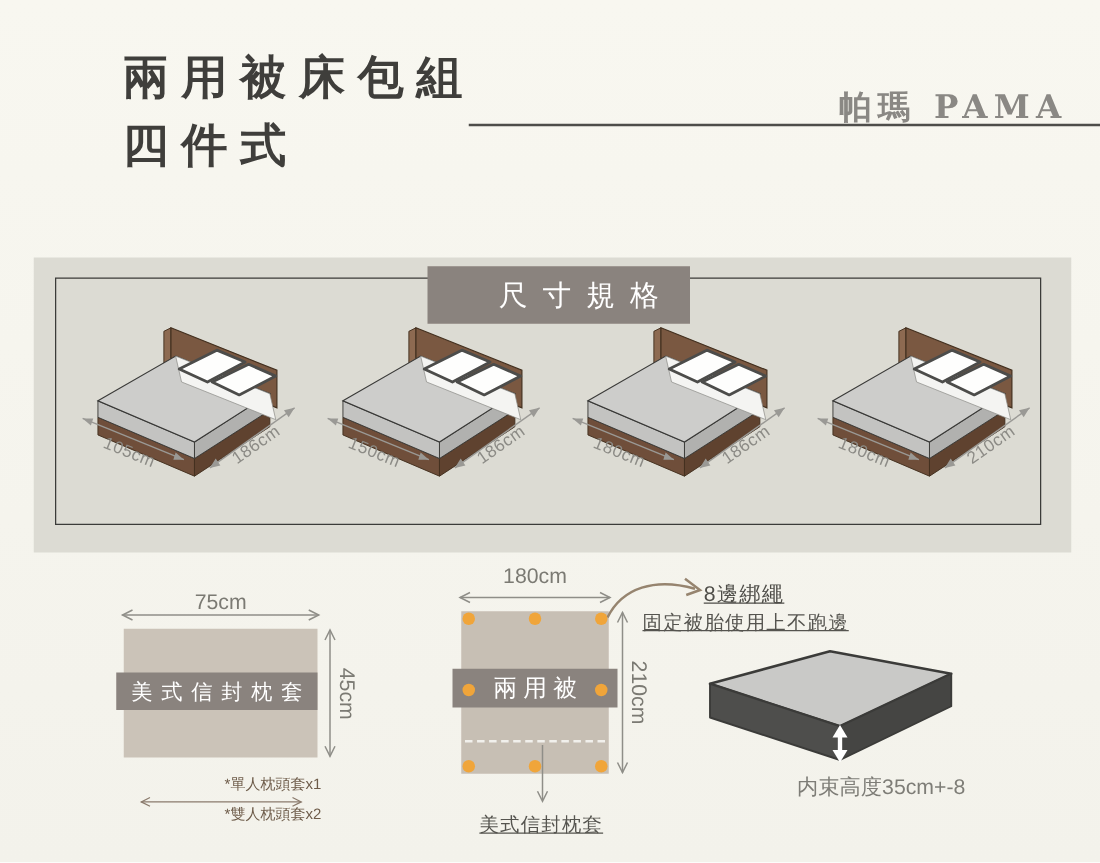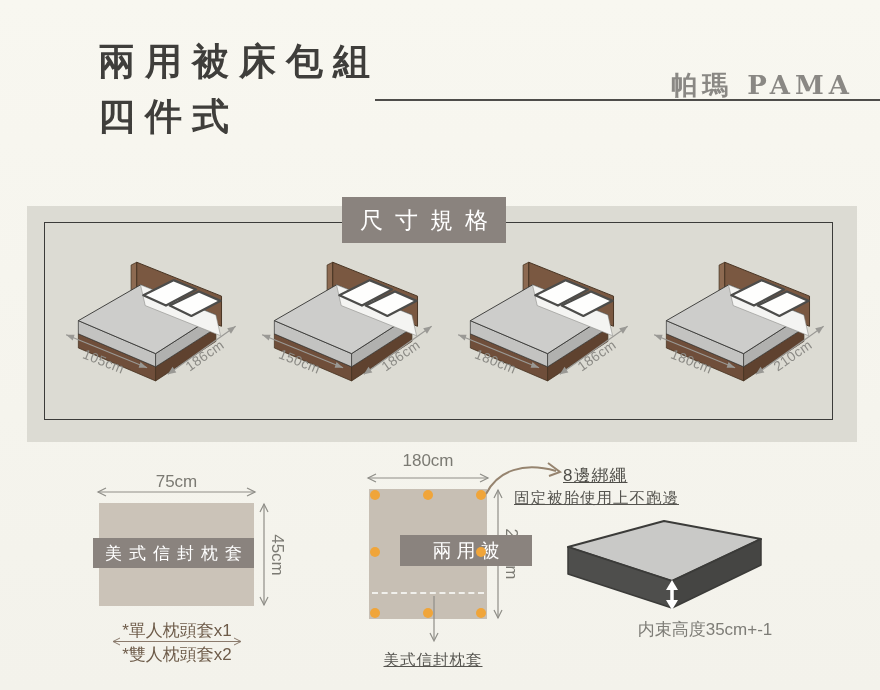--- a/index.html
+++ b/index.html
@@ -24,39 +24,39 @@
     color:#8a8884;white-space:nowrap;
   }
   .divider{
     position:absolute;left:375px;top:99px;width:505px;height:2px;
     background:#4e4d4a;
   }
   
   .panel{position:absolute;left:27px;top:206px;width:830px;height:236px;background:#dcdbd3;}
   .panel-border{position:absolute;left:17px;top:16px;width:787px;height:196px;border:1.5px solid #3b3b39;}
   .spec-label{
-    position:absolute;left:342px;top:197px;width:164px;height:46px;
+    position:absolute;left:342px;top:213px;width:178px;height:46px;
     background:#8a837e;color:#ffffff;font-size:23px;letter-spacing:12px;
-    text-indent:12px;display:flex;align-items:center;justify-content:center;z-index:2;
+    text-indent:12px;display:flex;align-items:center;justify-content:center;z-index:2;padding-left:32px;
   }
   .bed{position:absolute;top:250px;width:198px;height:150px;}
   .bed svg{display:block;}
   .dim-text{font-size:14.5px;fill:#8c8b86;letter-spacing:0.5px;}
   
   .lbl{position:absolute;color:#7b7a73;font-size:17px;text-align:center;white-space:nowrap;}
   .fab-rect{position:absolute;background:#cbc3b8;}
   .band{
     position:absolute;background:#8a837e;color:#fff;
     display:flex;align-items:center;justify-content:center;white-space:nowrap;z-index:2;
   }
   .dot{position:absolute;width:10px;height:10px;border-radius:50%;background:#f0a53a;z-index:3;}
   .dashed-line{position:absolute;left:3px;width:112px;border-top:2px dashed #f1f0ec;z-index:2;}
   .vtext{display:inline-block;transform:rotate(90deg);transform-origin:center;white-space:nowrap;}
   .vtext-wrap{position:absolute;display:flex;align-items:center;justify-content:center;width:22px;}
-  .note-brown{position:absolute;color:#6d5b49;font-size:17px;text-align:center;white-space:nowrap;}
+  .note-brown{position:absolute;color:#6d5b49;font-size:12px;text-align:right;white-space:nowrap;}
   .note-gray{position:absolute;color:#55544f;font-size:15.5px;text-align:center;white-space:nowrap;letter-spacing:1px;text-decoration:underline;}
   .arrow-svg{position:absolute;overflow:visible;}
 </style>
 </head>
 <body>
 
 <div class="page">
 
   <div class="title">
     <div>兩用被床包組</div>
@@ -156,21 +156,21 @@
     <div class="dot" style="left:1px;top:1px"></div>
     <div class="dot" style="left:54px;top:1px"></div>
     <div class="dot" style="left:107px;top:1px"></div>
     <div class="dot" style="left:1px;top:58px"></div>
     <div class="dot" style="left:107px;top:58px"></div>
     <div class="dot" style="left:1px;top:119px"></div>
     <div class="dot" style="left:54px;top:119px"></div>
     <div class="dot" style="left:107px;top:119px"></div>
     <div class="dashed-line" style="top:103px;"></div>
   </div>
-  <div class="band" style="left:362px;top:535px;width:132px;height:31px;font-size:19px;letter-spacing:5px;text-indent:5px;margin-left:38px;">兩用被</div>
+  <div class="band" style="left:362px;top:535px;width:132px;height:31px;font-size:19px;letter-spacing:5px;text-indent:5px;">兩用被</div>
   <svg class="arrow-svg" style="left:493px;top:489px" width="10" height="130">
     <line x1="5" y1="1" x2="5" y2="129" stroke="#8f8e88" stroke-width="1.2"></line>
     <polyline points="1,9 5,1 9,9" fill="none" stroke="#8f8e88" stroke-width="1.2"></polyline>
     <polyline points="1,121 5,129 9,121" fill="none" stroke="#8f8e88" stroke-width="1.2"></polyline>
   </svg>
   <div class="vtext-wrap" style="left:500px;top:489px;height:130px;">
     <span class="vtext" style="color:#7b7a73;font-size:17px;">210cm</span>
   </div>
   <svg class="arrow-svg" style="left:429px;top:596px" width="10" height="46">
     <line x1="5" y1="0" x2="5" y2="44" stroke="#8f8e88" stroke-width="1.2"></line>
@@ -185,15 +185,15 @@
   <div class="note-gray" style="left:514px;top:488px;text-align:left;">固定被胎使用上不跑邊</div>
 
   <svg class="arrow-svg" style="left:556px;top:502px" width="244" height="115" viewBox="0 0 244 115">
     <polygon points="12,45 108,19 205,37 116,79" fill="#c9c9c7" stroke="#3b3b39" stroke-width="2" stroke-linejoin="round"></polygon>
     <polygon points="12,45 116,79 116,106 12,72" fill="#4e4e4c" stroke="#3b3b39" stroke-width="1.5" stroke-linejoin="round"></polygon>
     <polygon points="116,79 205,37 205,63 116,106" fill="#454543" stroke="#3b3b39" stroke-width="1.5" stroke-linejoin="round"></polygon>
     <line x1="116" y1="84" x2="116" y2="102" stroke="#ffffff" stroke-width="3.5"></line>
     <polygon points="116,78 110,88 122,88" fill="#ffffff"></polygon>
     <polygon points="116,108 110,98 122,98" fill="#ffffff"></polygon>
   </svg>
-  <div class="lbl" style="left:600px;top:618px;width:210px;color:#7e7d77;">内束高度35cm+-1</div>
+  <div class="lbl" style="left:600px;top:618px;width:210px;color:#7e7d77;">内束高度35cm+-8</div>
 
 </div>
 
 </body></html>

